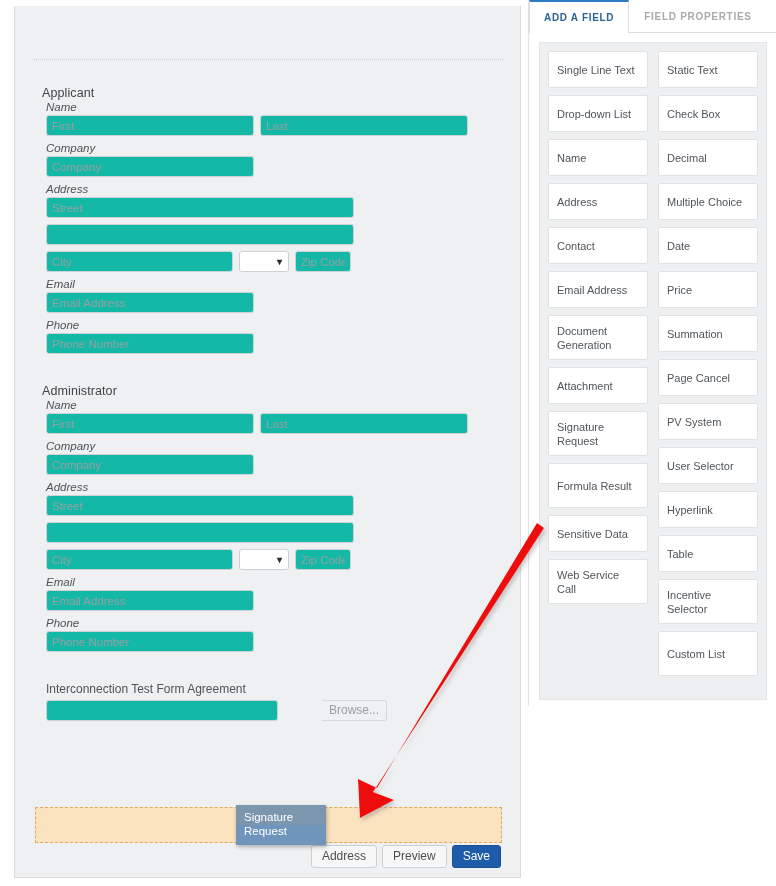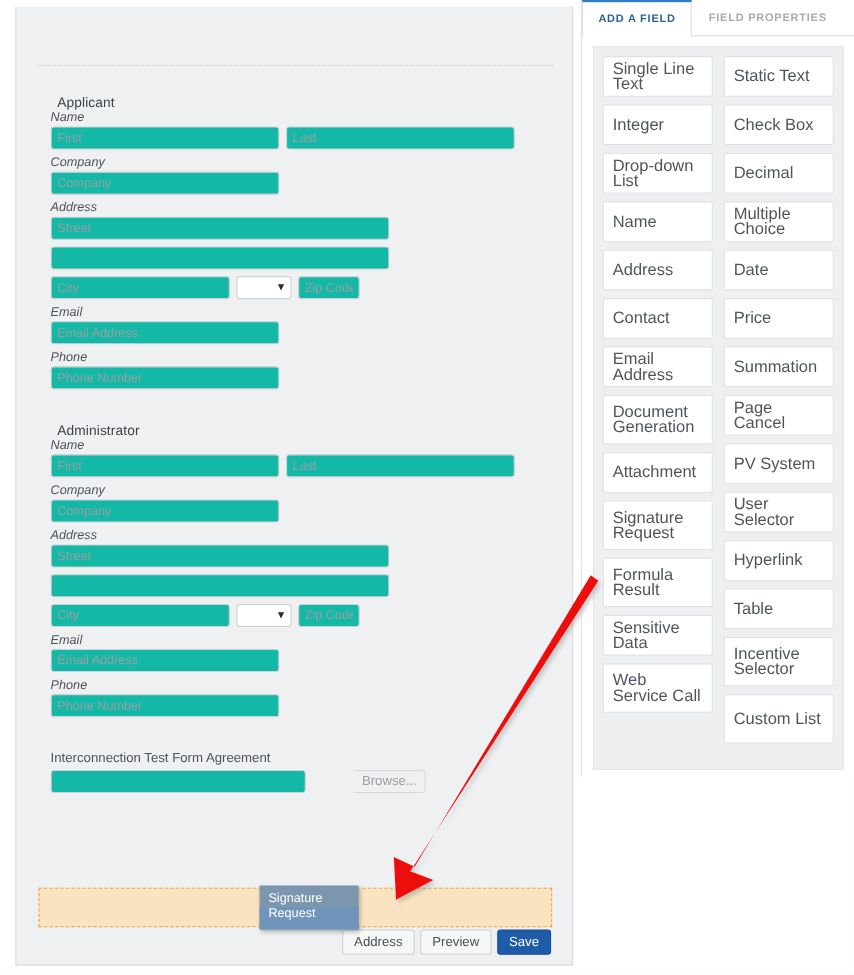--- a/index.html
+++ b/index.html
@@ -40,21 +40,21 @@
 
   .form-body {
     position: absolute;
     left: 0; top: 80px;
     width: 100%;
   }
 
   .section-title {
     font-size: 12.5px;
     color: #3d4349;
-    margin: 0 0 1px 37px;
+    margin: 0 0 1px 27px;
     letter-spacing: .1px;
   }
   .field-label {
     font-size: 11.5px;
     font-style: italic;
     color: #4d5359;
     margin: 0 0 2px 31px;
   }
   .plain-label {
     font-size: 12px;
@@ -80,21 +80,21 @@
     font-size: 11.5px;
     color: #45494d;
     padding: 0 5px;
     outline: none;
   }
   input.tb::placeholder { color: #9a9ea2; opacity: 1; }
   .w-first { width: 208px; }
   .w-last  { width: 208px; }
   .w-comp  { width: 208px; }
   .w-street{ width: 308px; }
-  .w-city  { width: 163px; }
+  .w-city  { width: 187px; }
   .w-zip   { width: 56px; text-align: right; }
   .w-email { width: 208px; }
   .w-phone { width: 208px; }
   .w-file  { width: 232px; }
 
   select.sel {
     box-sizing: border-box;
     width: 50px;
     height: 21px;
     border: 1px solid #cfd2d4;
@@ -261,21 +261,21 @@
     align-content: start;
   }
   .pal-col { display: flex; flex-direction: column; gap: 7px; }
   .pal-item {
     box-sizing: border-box;
     width: 100px;
     min-height: 37px;
     background: #ffffff;
     border: 1px solid #e0e1e3;
     border-radius: 2px;
-    font-size: 15px;
+    font-size: 11px;
     color: #4f555b;
     padding: 0 8px;
     display: flex;
     align-items: center;
     cursor: move;
     line-height: 14px;
   }
   .pal-item.tall { min-height: 45px; }
 
   
@@ -410,21 +410,20 @@
 
   <div id="tabs">
     <div class="tab active">ADD A FIELD</div>
     <div class="tab">FIELD PROPERTIES</div>
   </div>
 
   <div id="palette-inner">
     <div id="palette-grid">
       <div class="pal-col">
         <div class="pal-item">Single Line Text</div>
-        <div class="pal-item">Integer</div>
         <div class="pal-item">Drop-down List</div>
         <div class="pal-item">Name</div>
         <div class="pal-item">Address</div>
         <div class="pal-item">Contact</div>
         <div class="pal-item">Email Address</div>
         <div class="pal-item tall">Document Generation</div>
         <div class="pal-item">Attachment</div>
         <div class="pal-item tall">Signature Request</div>
         <div class="pal-item tall">Formula Result</div>
         <div class="pal-item">Sensitive Data</div>

